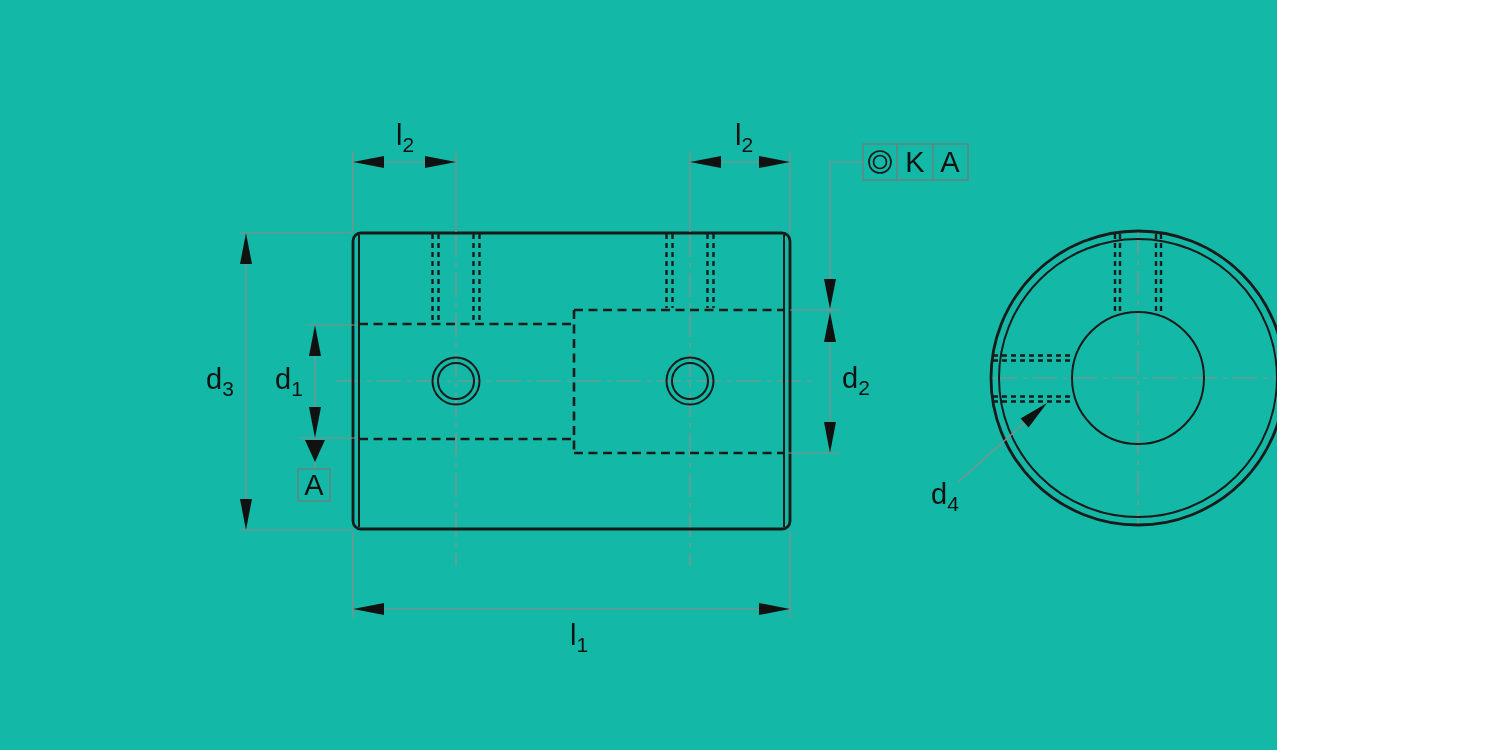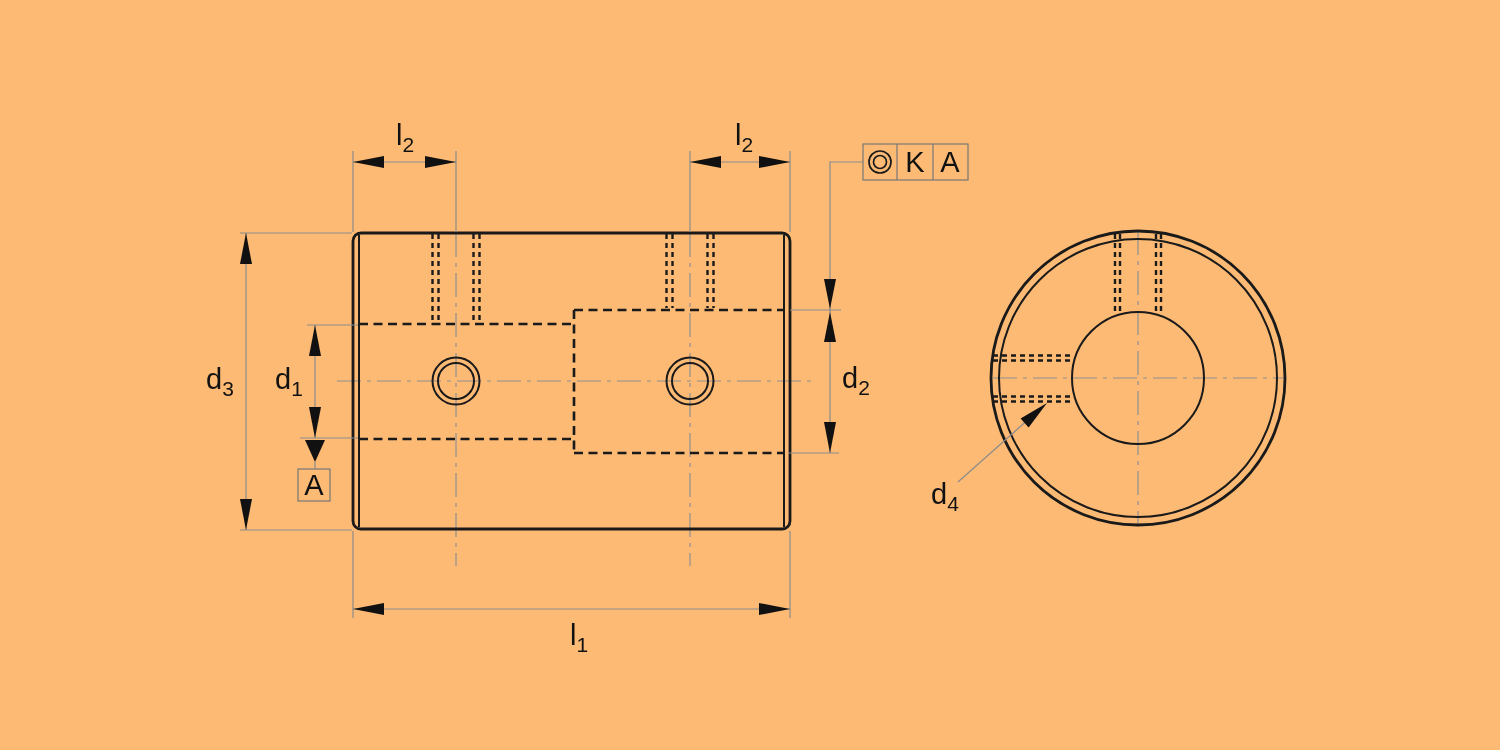--- a/index.html
+++ b/index.html
@@ -2,23 +2,23 @@
 <html><head>
 <meta charset="utf-8">
 <style>
   html, body {
     margin: 0;
     padding: 0;
     background: #ffffff;
   }
   .stage {
     position: relative;
-    width: 1500px;
+    width: 1277px;
     height: 750px;
-    background: #fdba74;
+    background: #14b8a6;
     overflow: hidden;
   }
   svg { display: block; }
   text {
     font-family: "Liberation Sans", "DejaVu Sans", sans-serif;
     fill: #111111;
   }
   .lbl  { font-size: 29px; }
   .sub  { font-size: 21px; }
   .boxlbl { font-size: 29px; }

